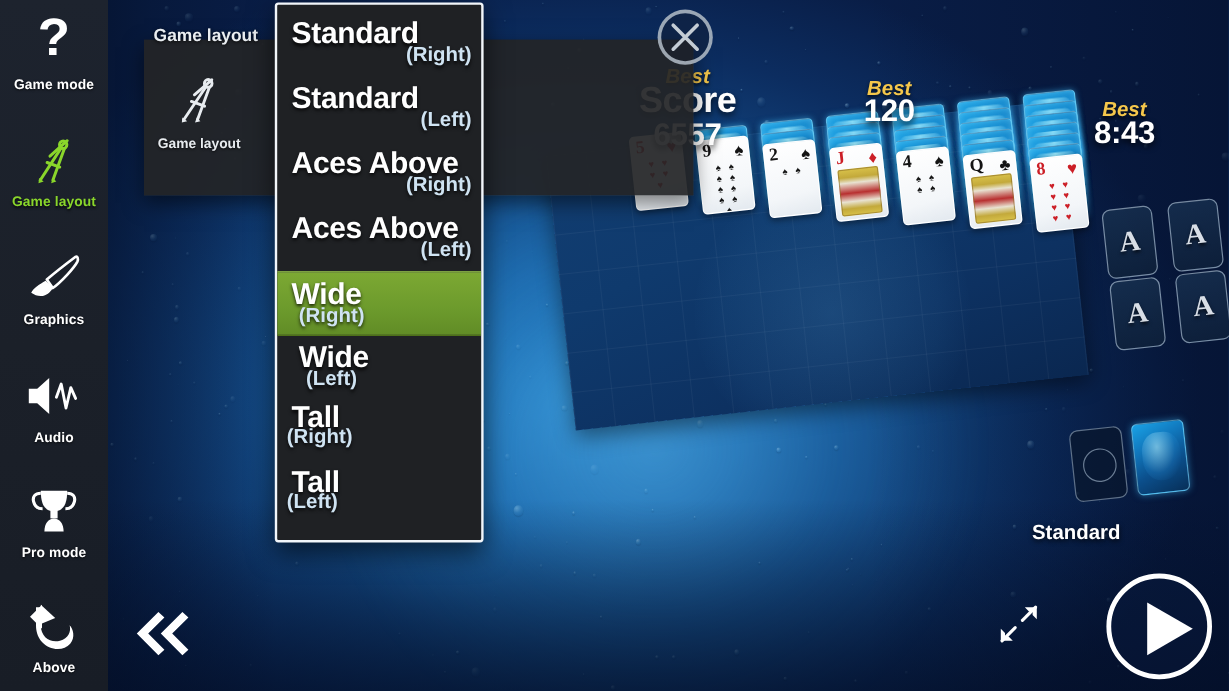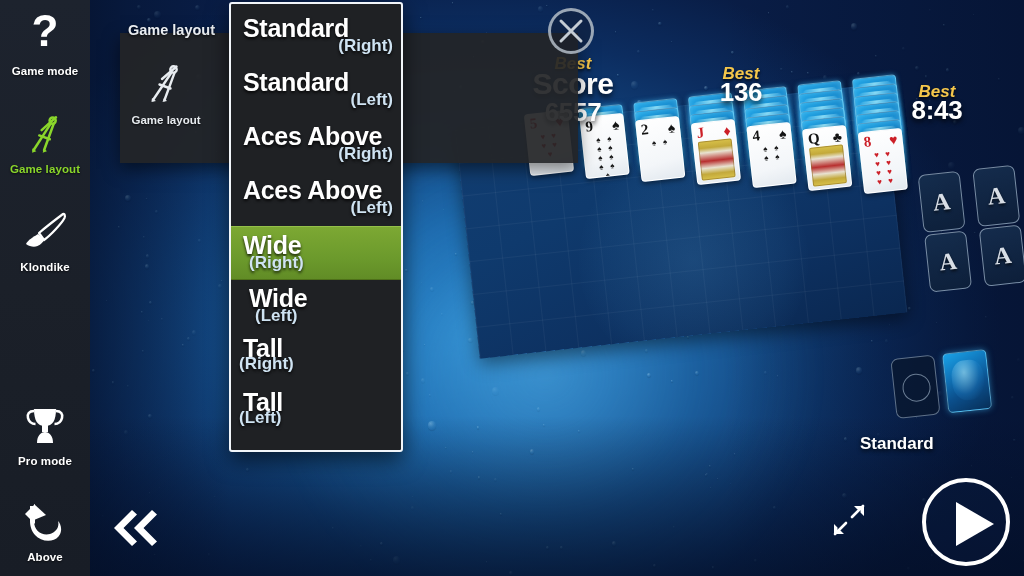--- a/index.html
+++ b/index.html
@@ -704,21 +704,21 @@
     </div>
 </div>
 
 <div class="stat" id="stat-score" style="left:508px; top:54px; width:130px;">
   <span class="s-best">Best</span>
   <span class="s-name">Score</span>
   <span class="s-val">6557</span>
 </div>
 <div class="stat" id="stat-moves" style="left:676px; top:64px; width:130px;">
   <span class="s-best">Best</span>
-  <span class="s-val">136</span>
+  <span class="s-val">120</span>
 </div>
 <div class="stat" id="stat-time" style="left:872px; top:82px; width:130px;">
   <span class="s-best">Best</span>
   <span class="s-val">8:43</span>
 </div>
 
 <div id="menu-panel"></div>
 <div id="panel-title">Game layout</div>
 
 <div id="tile-layout">
@@ -804,21 +804,30 @@
       </div>
       <div class="side-label">Game layout</div>
     </div>
     <div class="side-item" style="top: 206px;">
       <div class="side-icon">
         <svg width="46" height="44" viewBox="0 0 46 44">
           <path d="M41 4 C37 7 24 17 17 23 L22 30 C29 25 40 13 42.5 8 C43.5 5.8 42.5 3 41 4 Z" fill="none" stroke="#ffffff" stroke-width="2.2" stroke-linejoin="round"></path>
           <path d="M16 24 C11 27 6 30 4 34 C7.5 36.5 12 37.5 15.5 36 C19 34.5 21.5 31.5 22 29.5 Z" fill="#ffffff"></path>
         </svg>
       </div>
-      <div class="side-label">Klondike</div>
+      <div class="side-label">Graphics</div>
+    </div>
+    <div class="side-item" style="top: 304px;">
+      <div class="side-icon">
+        <svg width="50" height="40" viewBox="0 0 50 40">
+          <path d="M4 14 L11 14 L21 5 L21 35 L11 26 L4 26 Z" fill="#ffffff"></path>
+          <path d="M27 21 L31 10 L35 30 L39 13 L43 22" fill="none" stroke="#ffffff" stroke-width="2.4" stroke-linejoin="round" stroke-linecap="round"></path>
+        </svg>
+      </div>
+      <div class="side-label">Audio</div>
     </div>
     <div class="side-item" style="top: 400px;">
       <div class="side-icon">
         <svg width="44" height="44" viewBox="0 0 44 44">
           <path d="M11 5 L33 5 C33 16 30 22 22 22 C14 22 11 16 11 5 Z" fill="#ffffff"></path>
           <path d="M11 7 C6 7 4 10 5 14 C6 18 9 20 12.5 20" fill="none" stroke="#ffffff" stroke-width="2.6"></path>
           <path d="M33 7 C38 7 40 10 39 14 C38 18 35 20 31.5 20" fill="none" stroke="#ffffff" stroke-width="2.6"></path>
           <rect x="19" y="21" width="6" height="7" fill="#ffffff"></rect>
           <path d="M14 39 C14 32 17.5 28 22 28 C26.5 28 30 32 30 39 Z" fill="#ffffff"></path>
         </svg>

